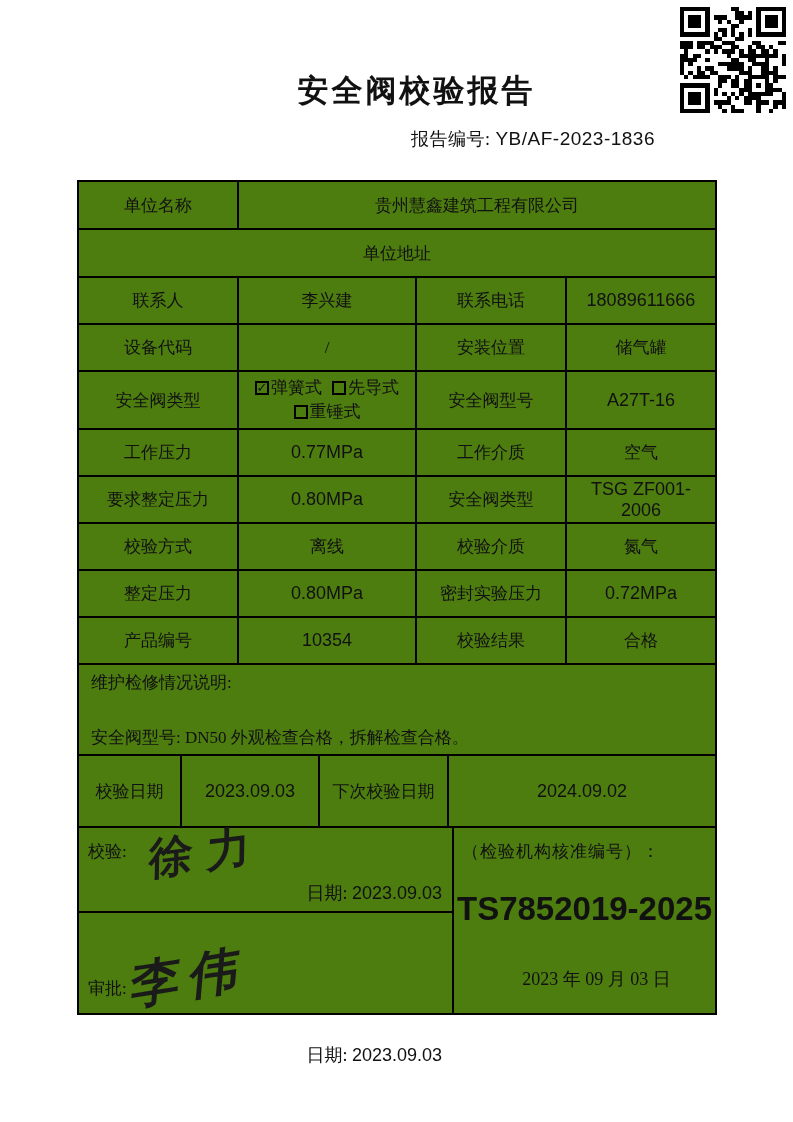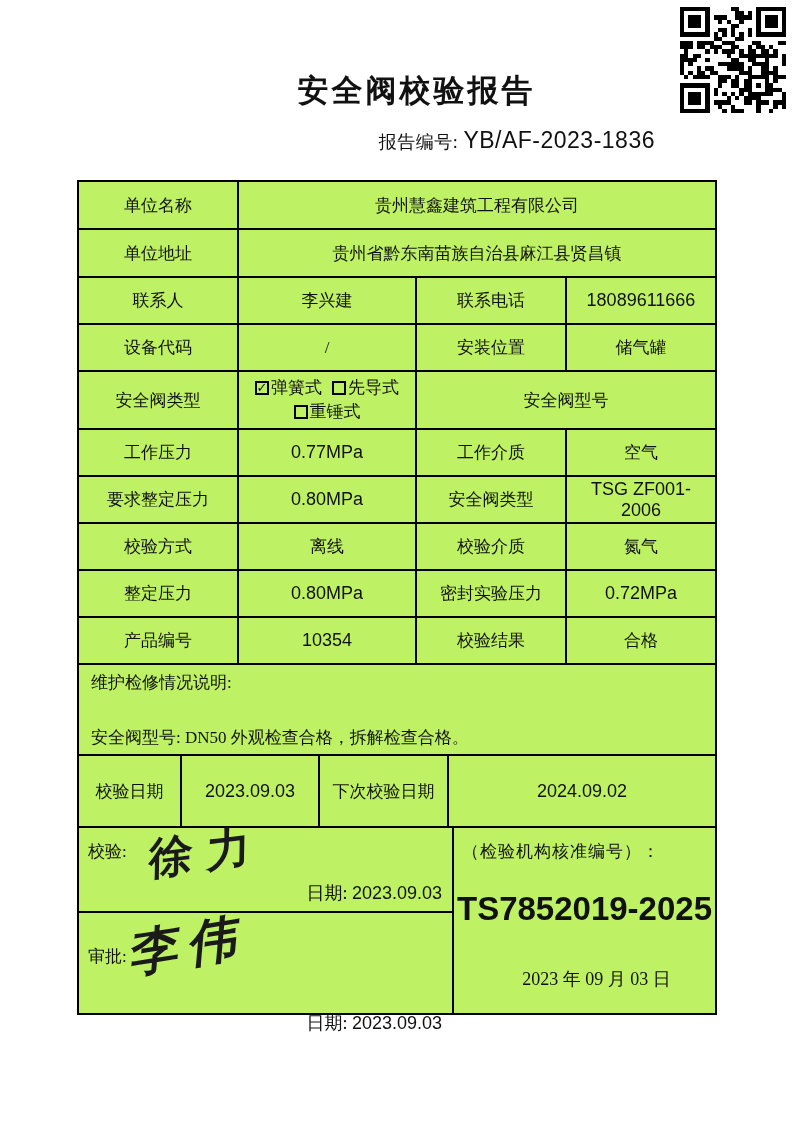--- a/index.html
+++ b/index.html
@@ -12,31 +12,31 @@
   .page-title {
     position:absolute; top:70px; left:0; right:0;
     text-align:center; text-indent:40px;
     font-size:31px; font-weight:bold; letter-spacing:3px;
     font-family:"Liberation Serif","DejaVu Serif",serif;
   }
   .report-no {
     position:absolute; top:127px; right:138px;
     font-size:18px; letter-spacing:0.5px;
   }
-  .report-no .num { font-size:23px; }
+  .report-no .num { font-size:19px; }
   .num { font-family:"Liberation Sans","DejaVu Sans",sans-serif; }
   .qr {
     position:absolute; top:7px; left:679px; width:108px; height:106px;
     background:#fff;
   }
   .qr svg { width:100%; height:100%; shape-rendering:crispEdges; }
 
   .report-table {
     position:absolute; top:180px; left:77px; width:640px;
-    border:2px solid #000; background:#bef264;
+    border:2px solid #000; background:#4d7c0f;
   }
   .trow { display:flex; border-bottom:2px solid #000; }
   .trow:last-child { border-bottom:none; }
   .cell {
     display:flex; align-items:center; justify-content:center;
     text-align:center; border-right:2px solid #000;
     font-size:17px; padding:2px 4px; overflow:hidden;
   }
   .cell:last-child { border-right:none; flex:1 1 auto; }
   .cell.value  { font-size:17px; }
@@ -70,21 +70,21 @@
   
   .d-c1 { width:103px; flex:0 0 103px; }
   .d-c2 { width:138px; flex:0 0 138px; }
   .d-c3 { width:129px; flex:0 0 129px; }
 
   
   .sig-section { display:flex; height:185px; }
   .sig-left { width:375px; flex:0 0 375px; border-right:2px solid #000; display:flex; flex-direction:column; }
   .sig-row { position:relative; flex:0 0 auto; }
   .sig-row.verify { height:85px; border-bottom:2px solid #000; }
-  .sig-row.approve { height:128px; }
+  .sig-row.approve { height:128px;margin-top:32px; }
   .sig-label { position:absolute; left:9px; font-size:17px; }
   .verify .sig-label { top:12px; }
   .approve .sig-label { top:32px; }
   .sig-date { position:absolute; right:10px; bottom:6px; font-size:18px; }
   .sig-date .num { font-size:18px; }
   .sig-name {
     position:absolute; font-weight:bold; color:#1a1a1a;
     font-family:"Liberation Serif","DejaVu Serif",serif;
     transform-origin:left center; white-space:nowrap;
   }
@@ -426,21 +426,20 @@
 
 <div class="report-table">
 
   <div class="trow h48">
     <div class="cell w-label1">单位名称</div>
     <div class="cell value">贵州慧鑫建筑工程有限公司</div>
   </div>
 
   <div class="trow h48">
     <div class="cell w-label1">单位地址</div>
-    <div class="cell value">贵州省黔东南苗族自治县麻江县贤昌镇</div>
   </div>
 
   <div class="trow h47">
     <div class="cell w-label1">联系人</div>
     <div class="cell value w-value1">李兴建</div>
     <div class="cell w-label2">联系电话</div>
     <div class="cell value">
         <span class="num">18089611666</span>
       </div>
   </div>
@@ -472,20 +471,23 @@
       <div class="cb-line">
         <span class="cb-item">
           <span class="cb-box">
               <span class="tick">✓</span>
             </span>
           <span>重锤式</span>
         </span>
       </div>
     </div>
     <div class="cell w-label2">安全阀型号</div>
+    <div class="cell value">
+        <span class="num">A27T-16</span>
+      </div>
   </div>
 
   <div class="trow h47">
     <div class="cell w-label1">工作压力</div>
     <div class="cell value w-value1">
         <span class="num">0.77MPa</span>
       </div>
     <div class="cell w-label2">工作介质</div>
     <div class="cell value">空气</div>
   </div>

